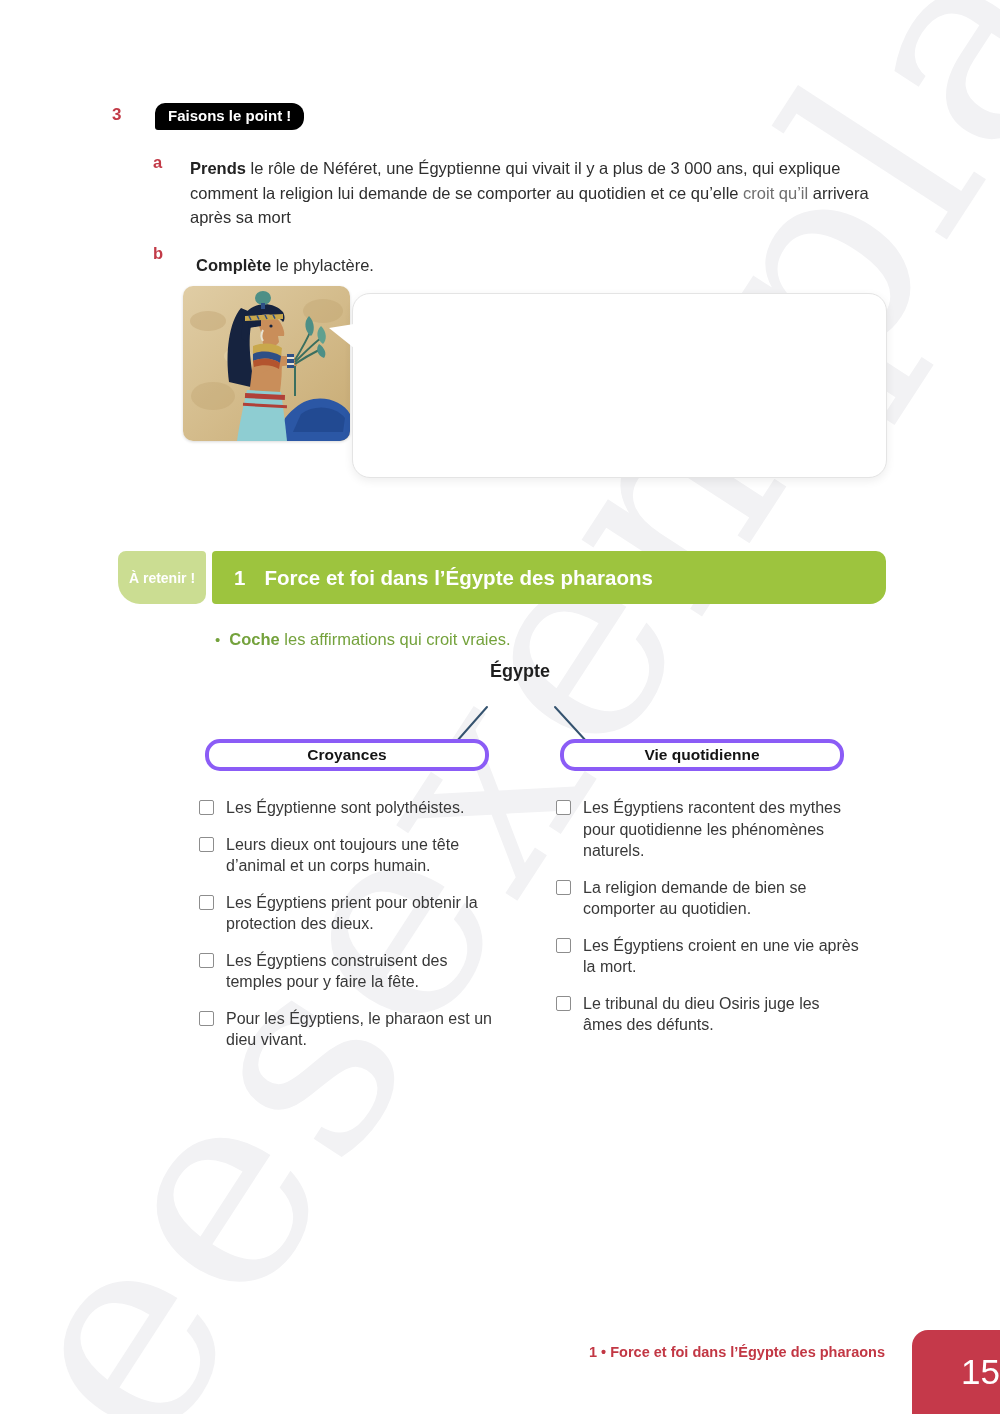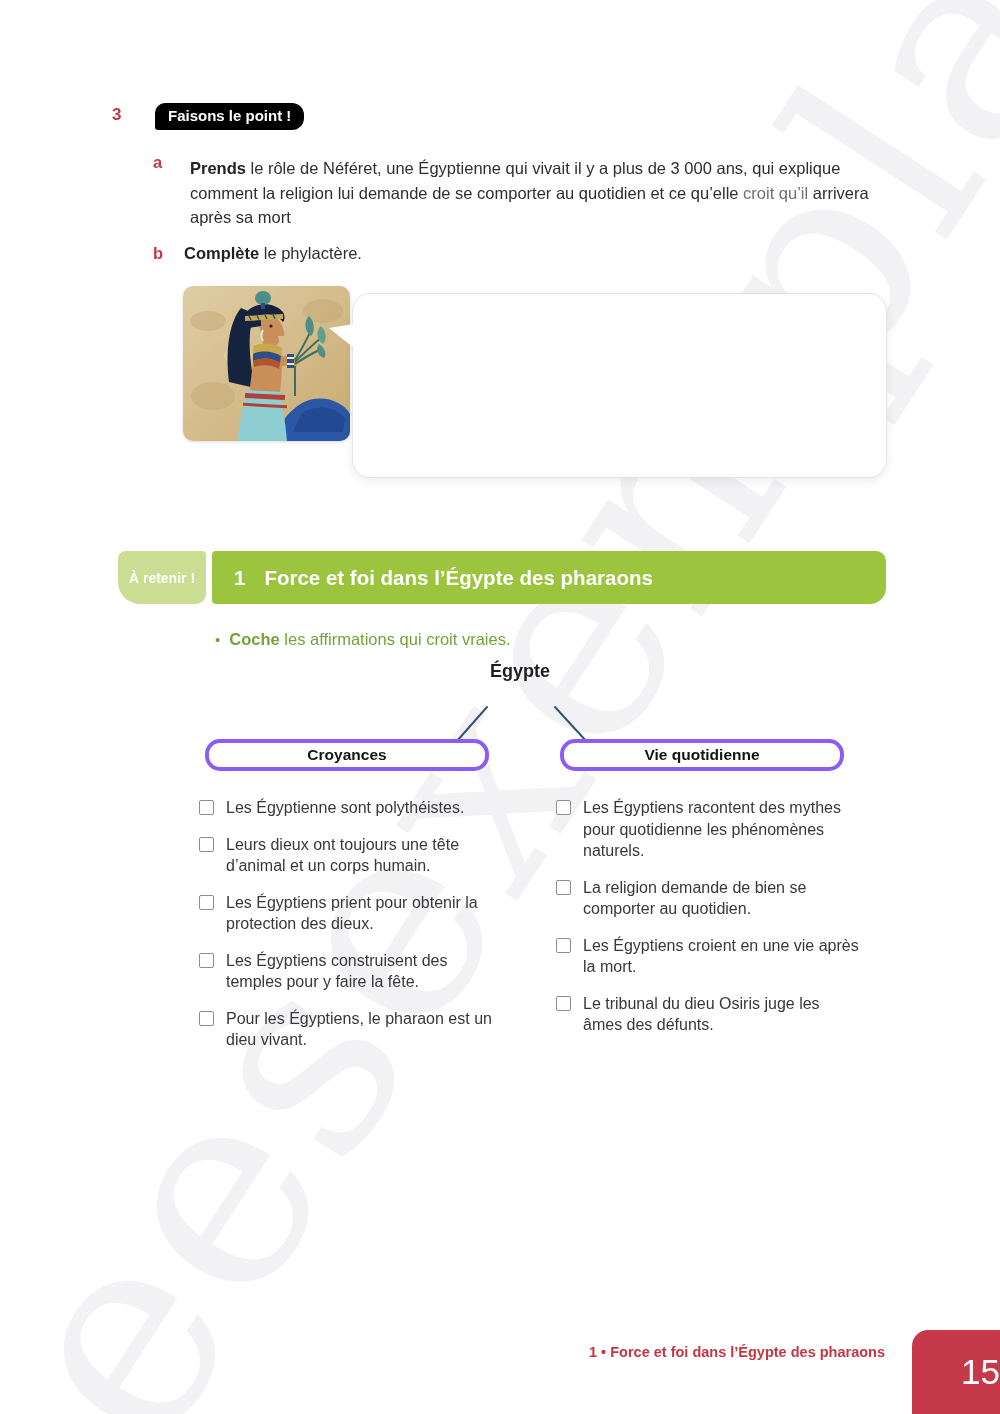--- a/index.html
+++ b/index.html
@@ -84,21 +84,21 @@
   <div class="abs ex-num">3</div>
   <div class="abs ex-badge">Faisons le point !</div>
 
   <div class="abs item item-a">
     <span class="lbl">a</span>
     <p class="txt" style="margin:6px"><b>Prends</b><span> le rôle de Néféret, une Égyptienne qui vivait il y a plus de 3 000 ans, qui explique comment la religion lui demande de se comporter au quotidien et ce qu’elle </span><span class="gray">croit qu’il</span><span> arrivera après sa mort</span></p>
   </div>
 
   <div class="abs item item-b">
     <span class="lbl">b</span>
-    <p style="margin:0"><b>Complète</b><span> le phylactère.</span></p>
+    <p style="margin:12px"><b>Complète</b><span> le phylactère.</span></p>
   </div>
 
   <div class="abs figure">
     <div class="papyrus">
       <svg width="167" height="155" viewBox="0 0 167 155">
         <defs>
           <linearGradient id="pap" x1="0" y1="0" x2="1" y2="1">
             <stop offset="0" stop-color="#e0cda5"></stop>
               <stop offset="0.5" stop-color="#d4bc8c"></stop>
               <stop offset="1" stop-color="#c8ab74"></stop>

